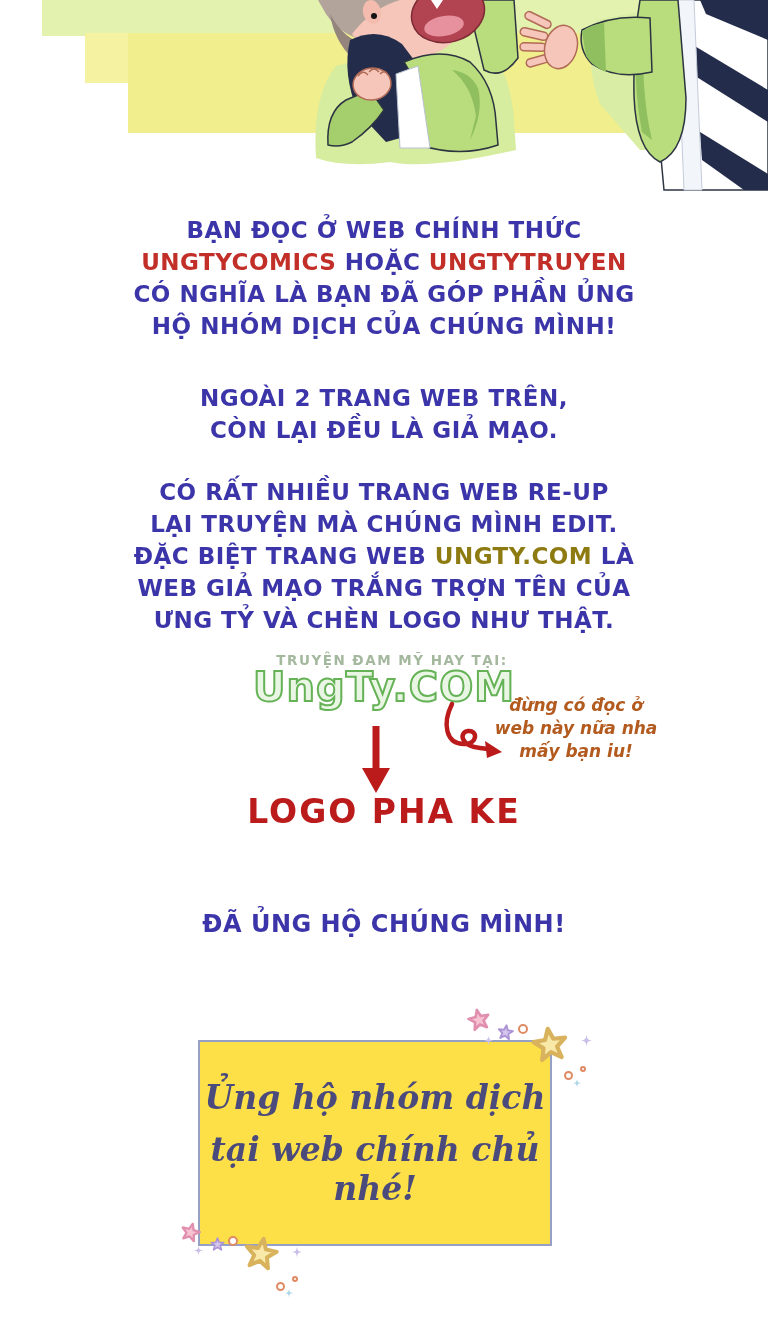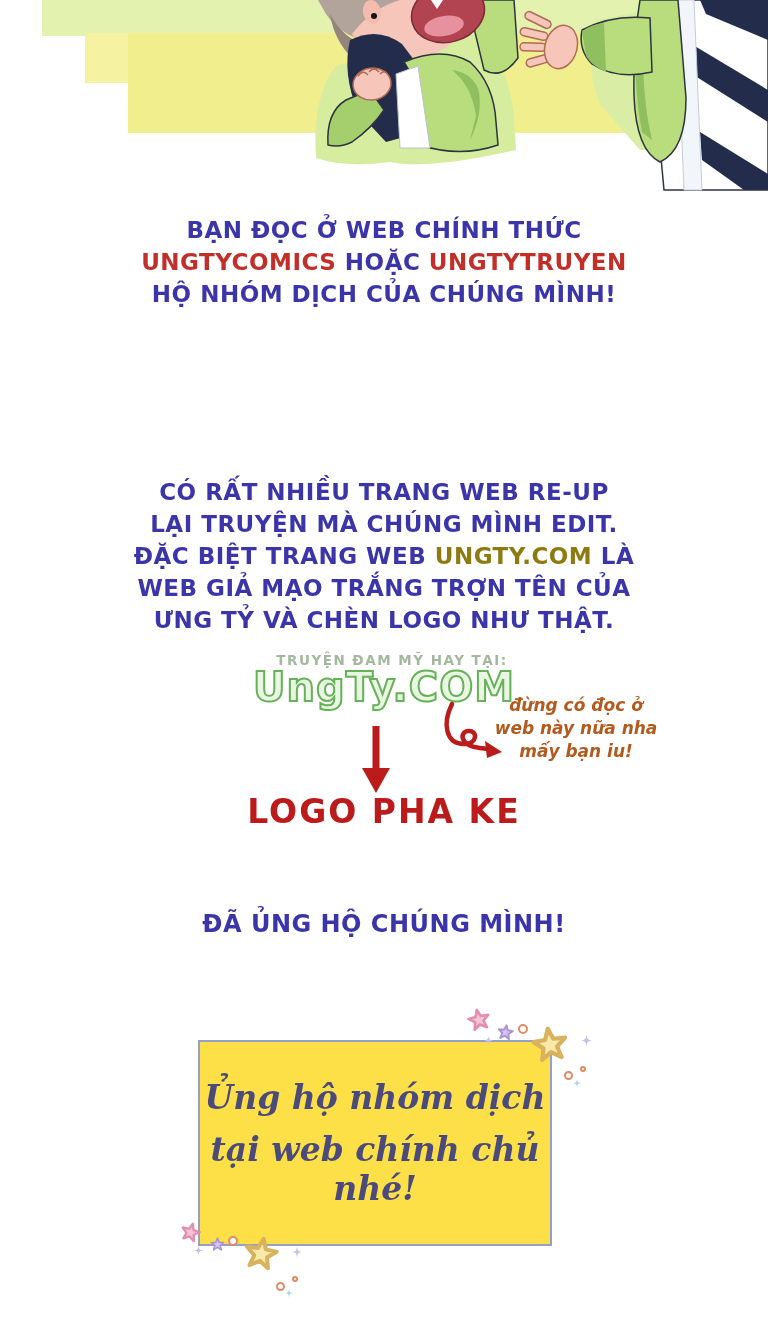--- a/index.html
+++ b/index.html
@@ -107,23 +107,28 @@
           <rect x="526" y="57" width="23" height="8" rx="4" transform="rotate(-16 537 61)"></rect>
           <ellipse cx="561" cy="47" rx="16" ry="22" transform="rotate(16 561 47)"></ellipse>
         </g>
       </g>
     </svg>
   </div>
 
   <div class="comic-text block1">
     <div>BẠN ĐỌC Ở WEB CHÍNH THỨC</div>
     <div><span class="c-red">UNGTYCOMICS</span><span> HOẶC </span><span class="c-red">UNGTYTRUYEN</span></div>
+    <div>CÓ NGHĨA LÀ BẠN ĐÃ GÓP PHẦN ỦNG</div>
     <div>HỘ NHÓM DỊCH CỦA CHÚNG MÌNH!</div>
   </div>
 
+  <div class="comic-text block2">
+    <div>NGOÀI 2 TRANG WEB TRÊN,</div>
+    <div>CÒN LẠI ĐỀU LÀ GIẢ MẠO.</div>
+  </div>
 
   <div class="comic-text block3">
     <div>CÓ RẤT NHIỀU TRANG WEB RE-UP</div>
     <div>LẠI TRUYỆN MÀ CHÚNG MÌNH EDIT.</div>
     <div><span>ĐẶC BIỆT TRANG WEB </span><span class="c-olive">UNGTY.COM</span><span> LÀ</span></div>
     <div>WEB GIẢ MẠO TRẮNG TRỢN TÊN CỦA</div>
     <div>ƯNG TỶ VÀ CHÈN LOGO NHƯ THẬT.</div>
   </div>
 
   <div class="logo-sub">TRUYỆN ĐAM MỸ HAY TẠI:</div>

